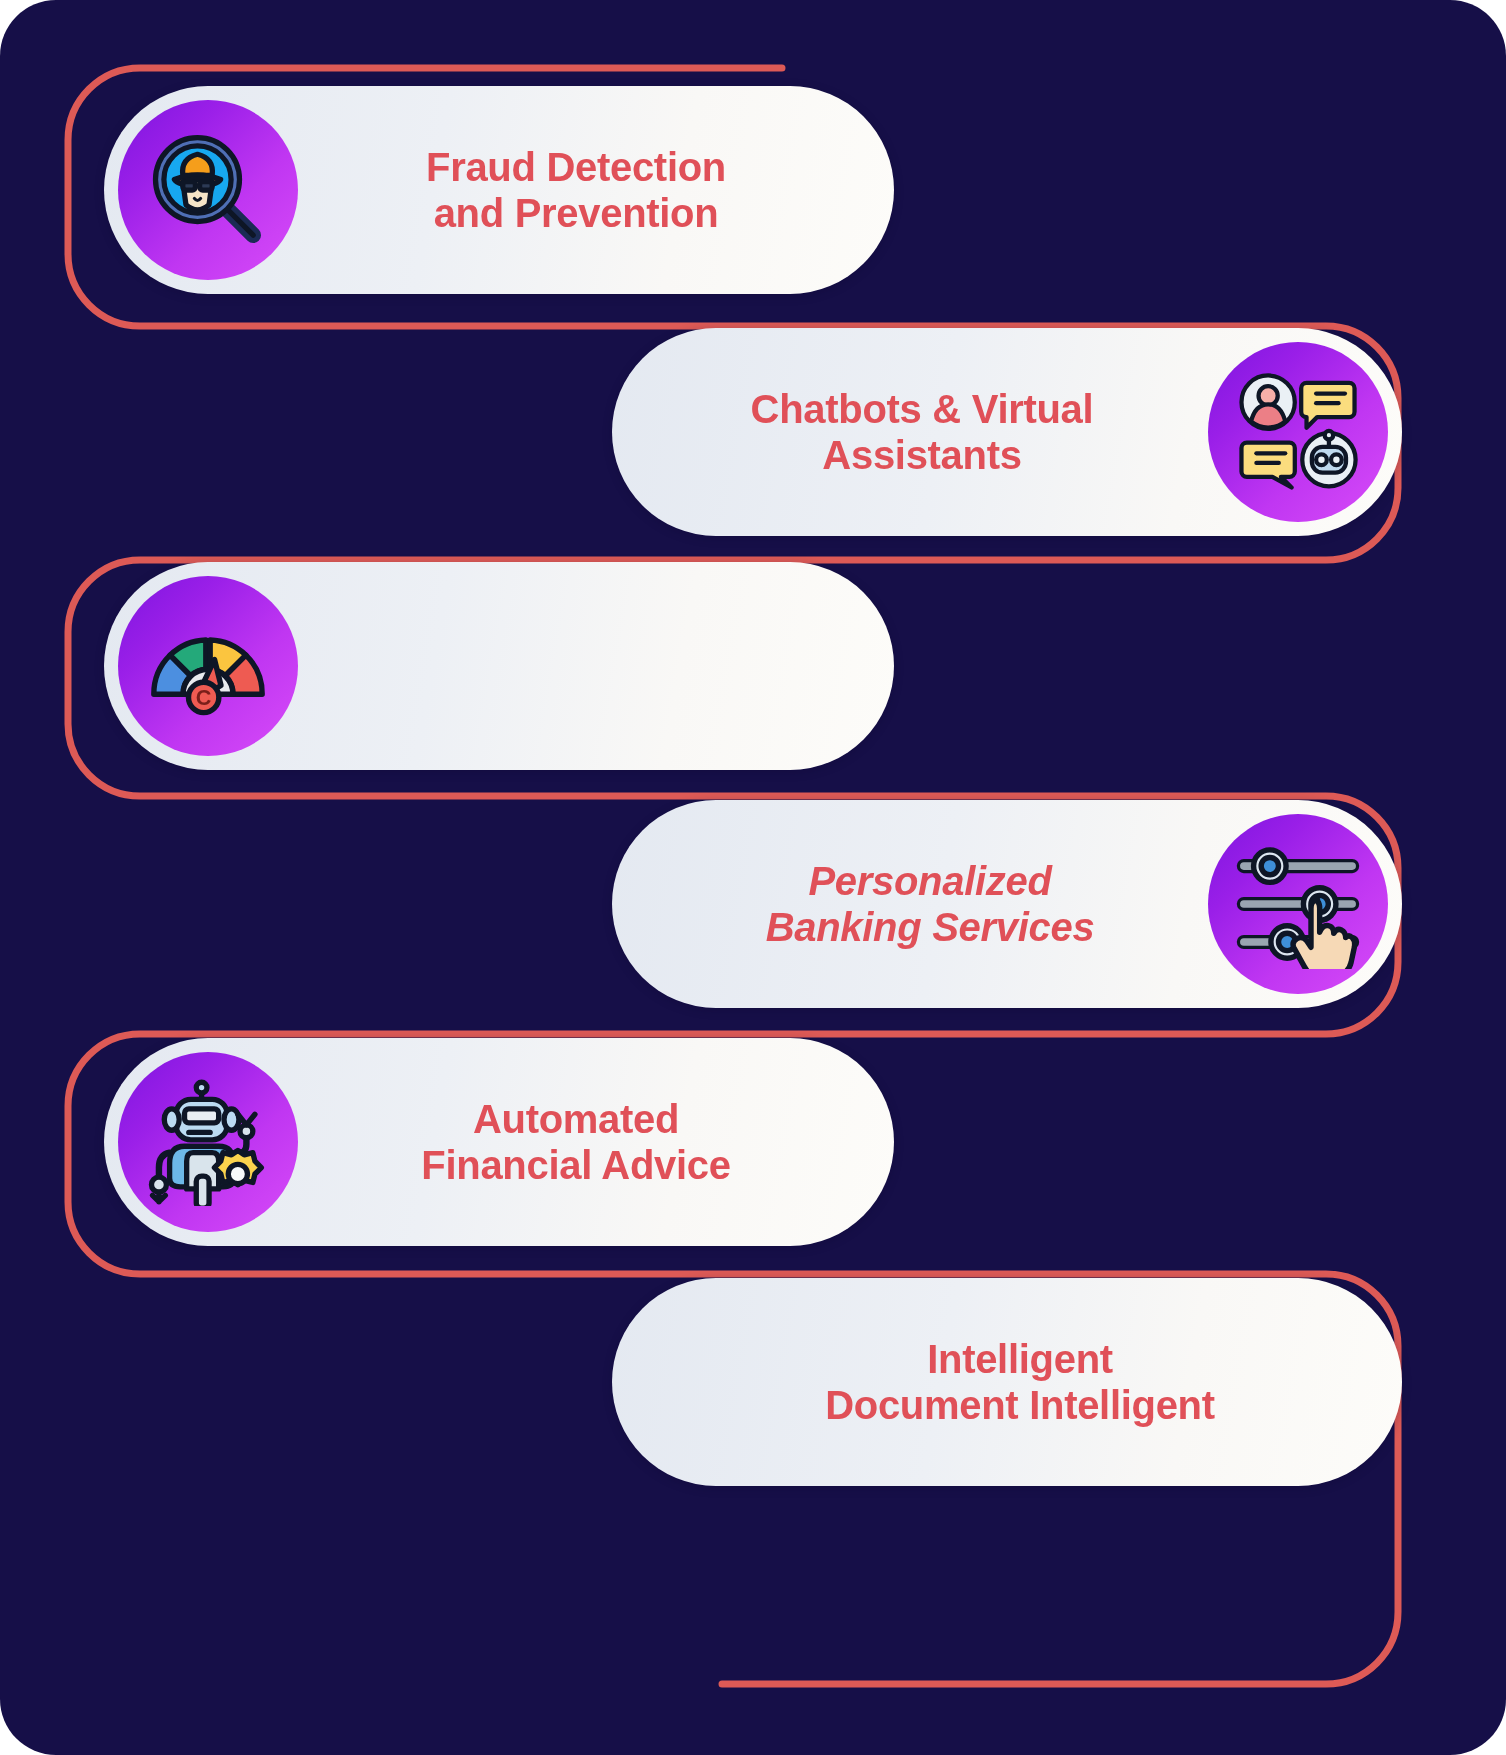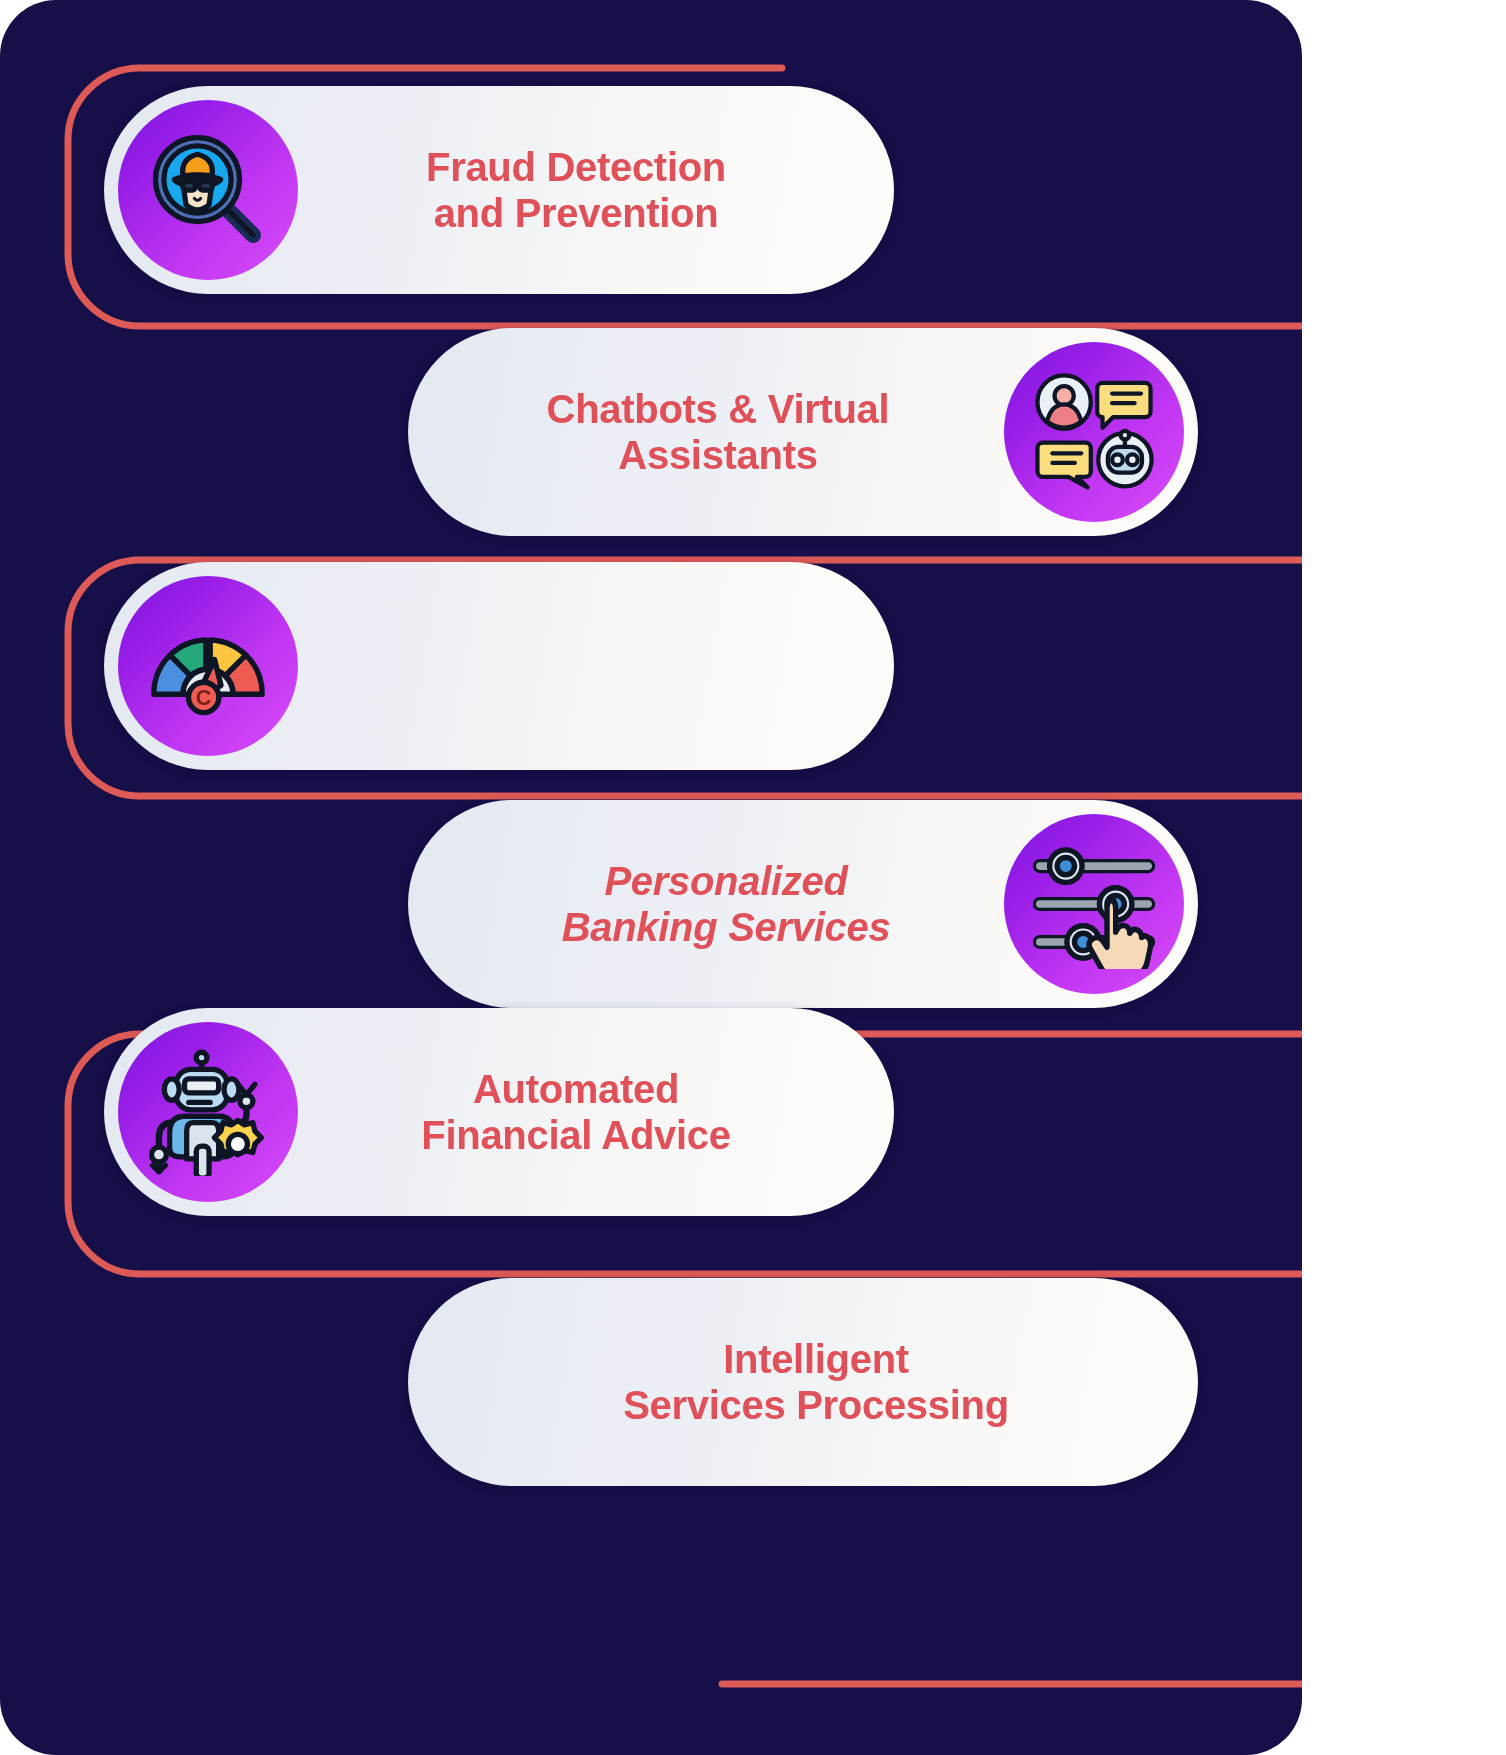--- a/index.html
+++ b/index.html
@@ -9,26 +9,25 @@
   }
   body {
     width: 1506px;
     height: 1755px;
     overflow: hidden;
     font-family: "Liberation Sans", sans-serif;
   }
 
   #canvas {
     position: relative;
-    width: 1294px;
+    width: 1506px;
     height: 1755px;
     background: #160F48;
     border-radius: 56px;
     overflow: hidden;
-    padding-left: 8px;
   }
 
   
   #connector {
     position: absolute;
     left: 0;
     top: 0;
     width: 1506px;
     height: 1755px;
     z-index: 1;
@@ -46,21 +45,21 @@
     box-shadow: 0 2px 10px rgba(10,5,45,0.25);
     box-sizing: border-box;
   }
   .row.left  { left: 104px;  width: 790px; padding-left: 14px;  padding-right: 40px; }
   .row.right { right: 104px; width: 790px; padding-right: 14px; padding-left: 40px; flex-direction: row-reverse; }
 
   .row-1 { top: 86px; }
   .row-2 { top: 328px; gap: 16px; }
   .row-3 { top: 562px; }
   .row-4 { top: 800px; font-style: italic; }
-  .row-5 { top: 1008px; }
+  .row-5 { top: 1038px; }
   .row-6 { top: 1278px; }
 
   .icon-badge {
     width: 180px;
     height: 180px;
     min-width: 180px;
     border-radius: 50%;
     background: linear-gradient(135deg, #7D15DF 0%, #9A1FE8 28%, #C036F2 62%, #D84CF8 100%);
     display: flex;
     align-items: center;
@@ -231,16 +230,16 @@
           </g>
         </g>
       </svg>
     </div>
     <div class="label">Automated
 Financial Advice</div>
   </div>
 
   <div class="row right row-6">
     <div class="label">Intelligent
-Services Processing</div>
+Document Intelligent</div>
   </div>
 
 </div>
 
 </body></html>

